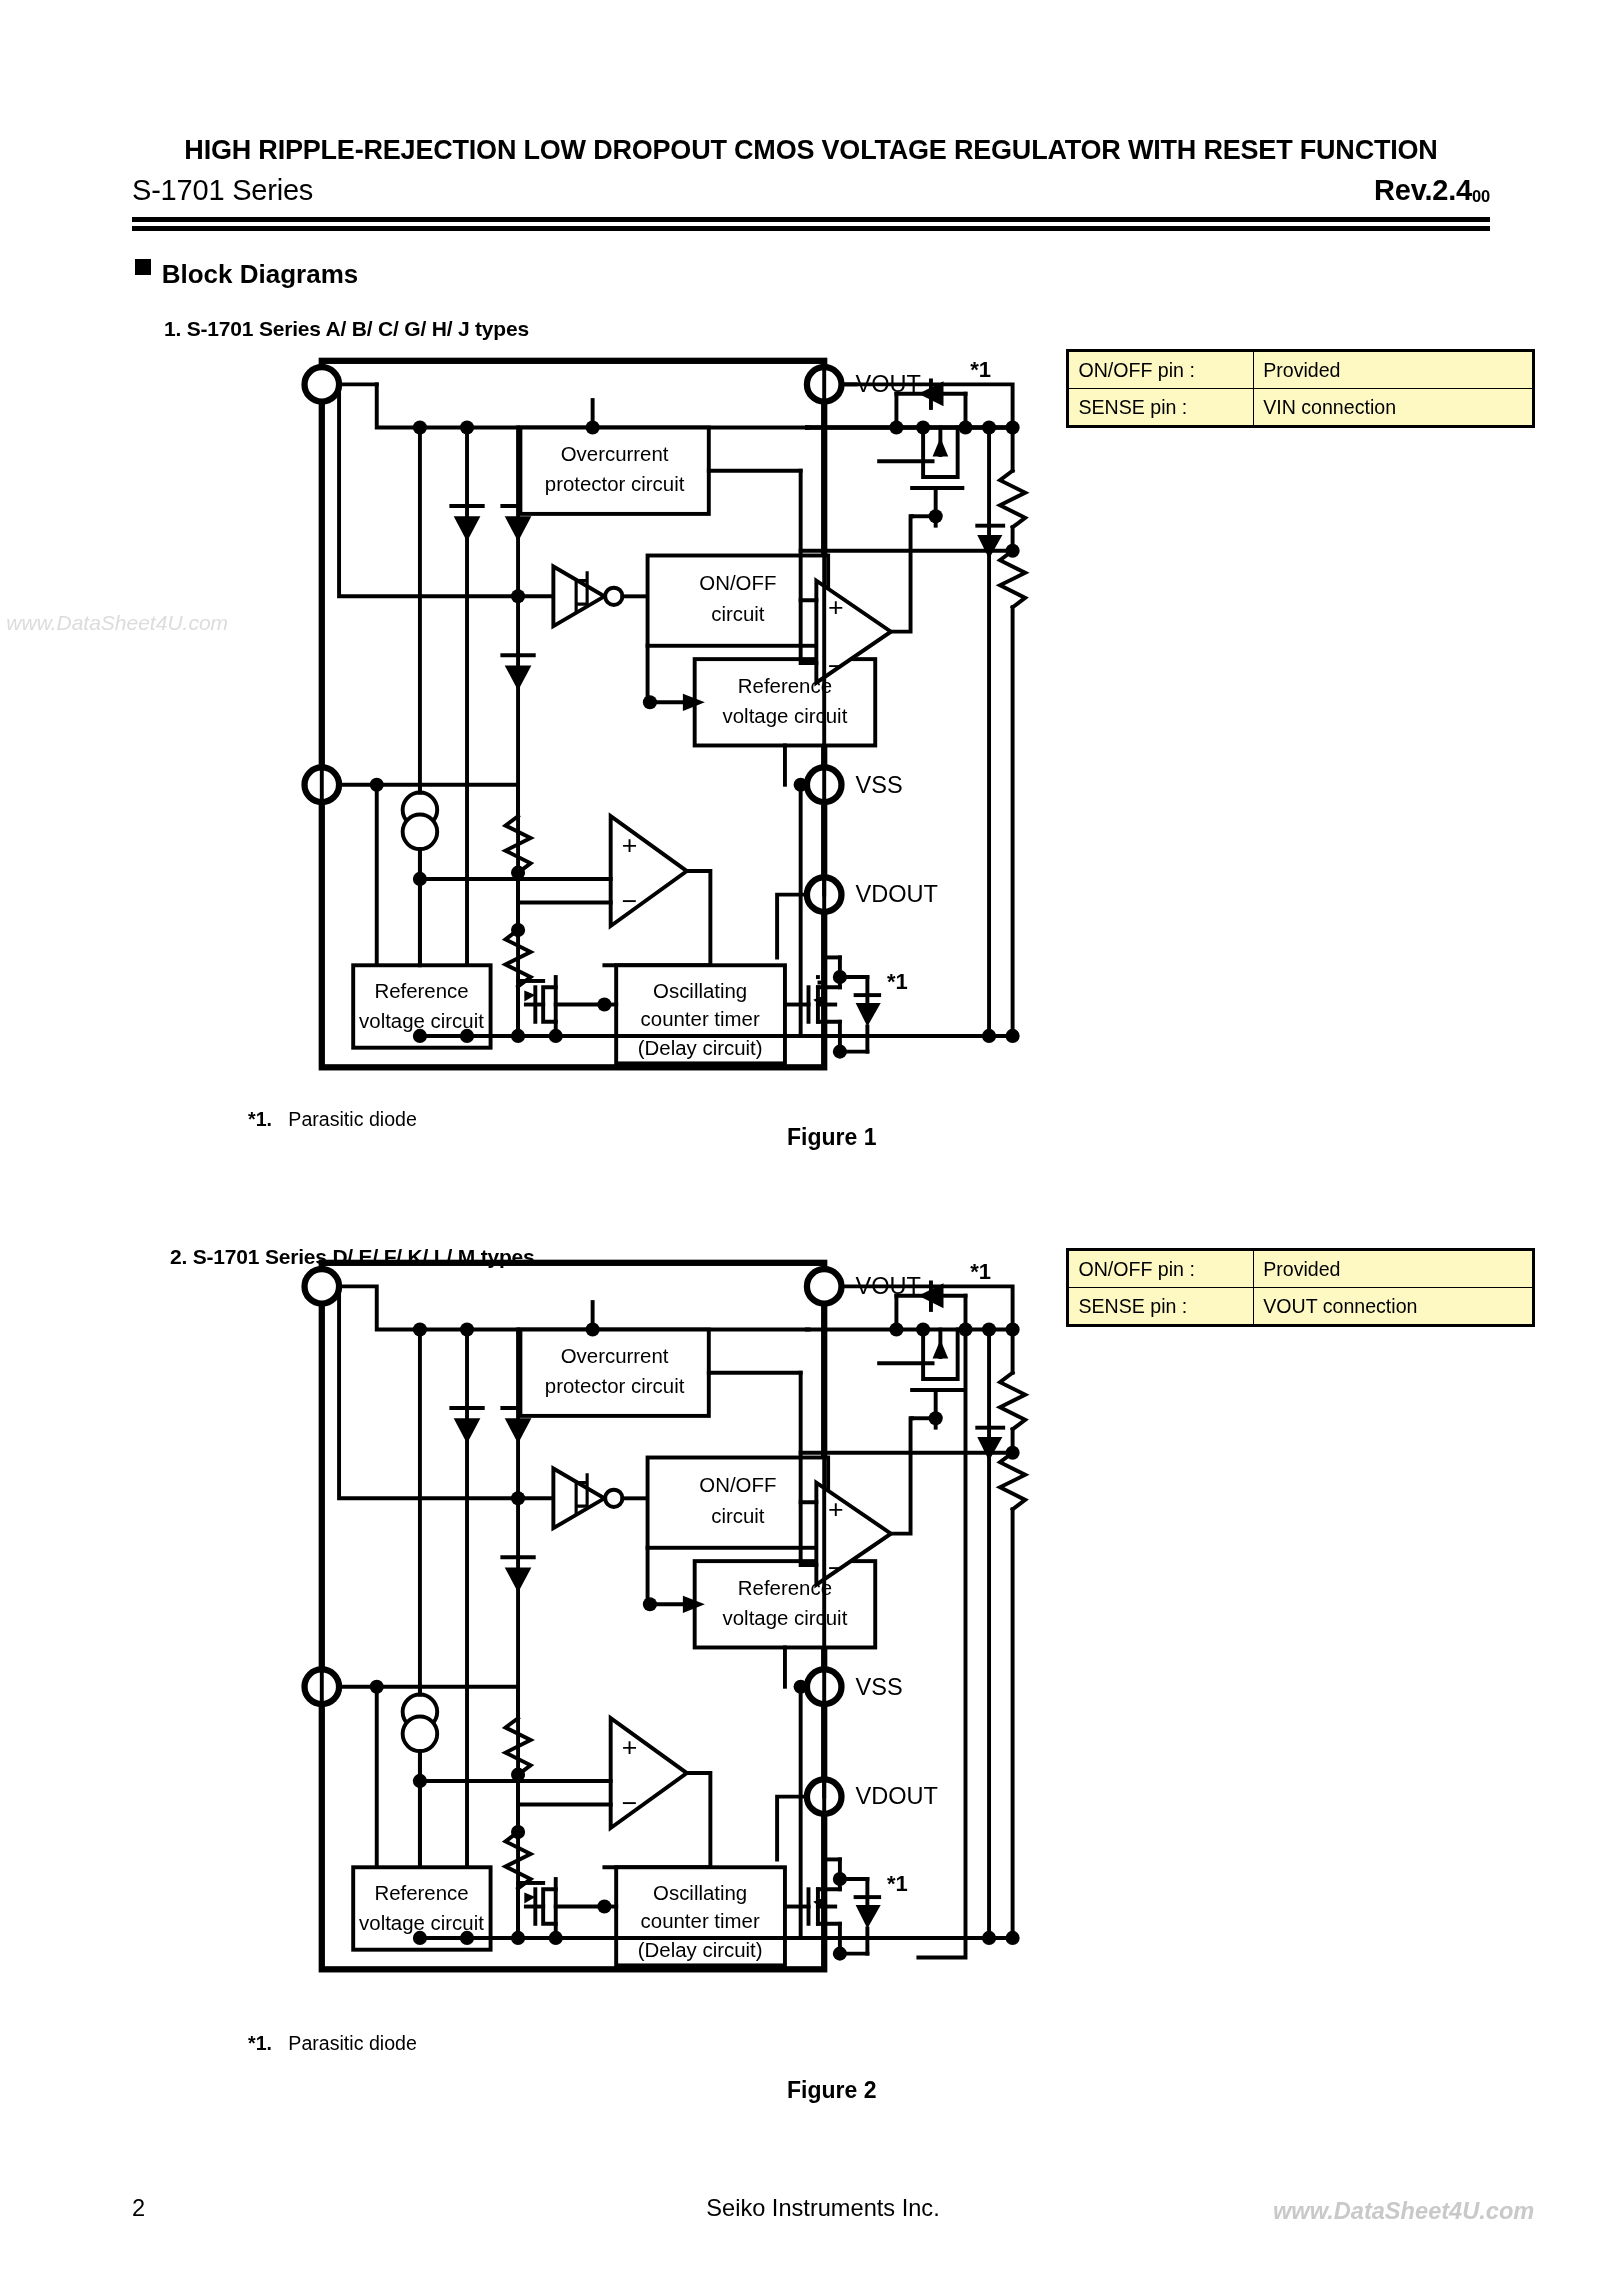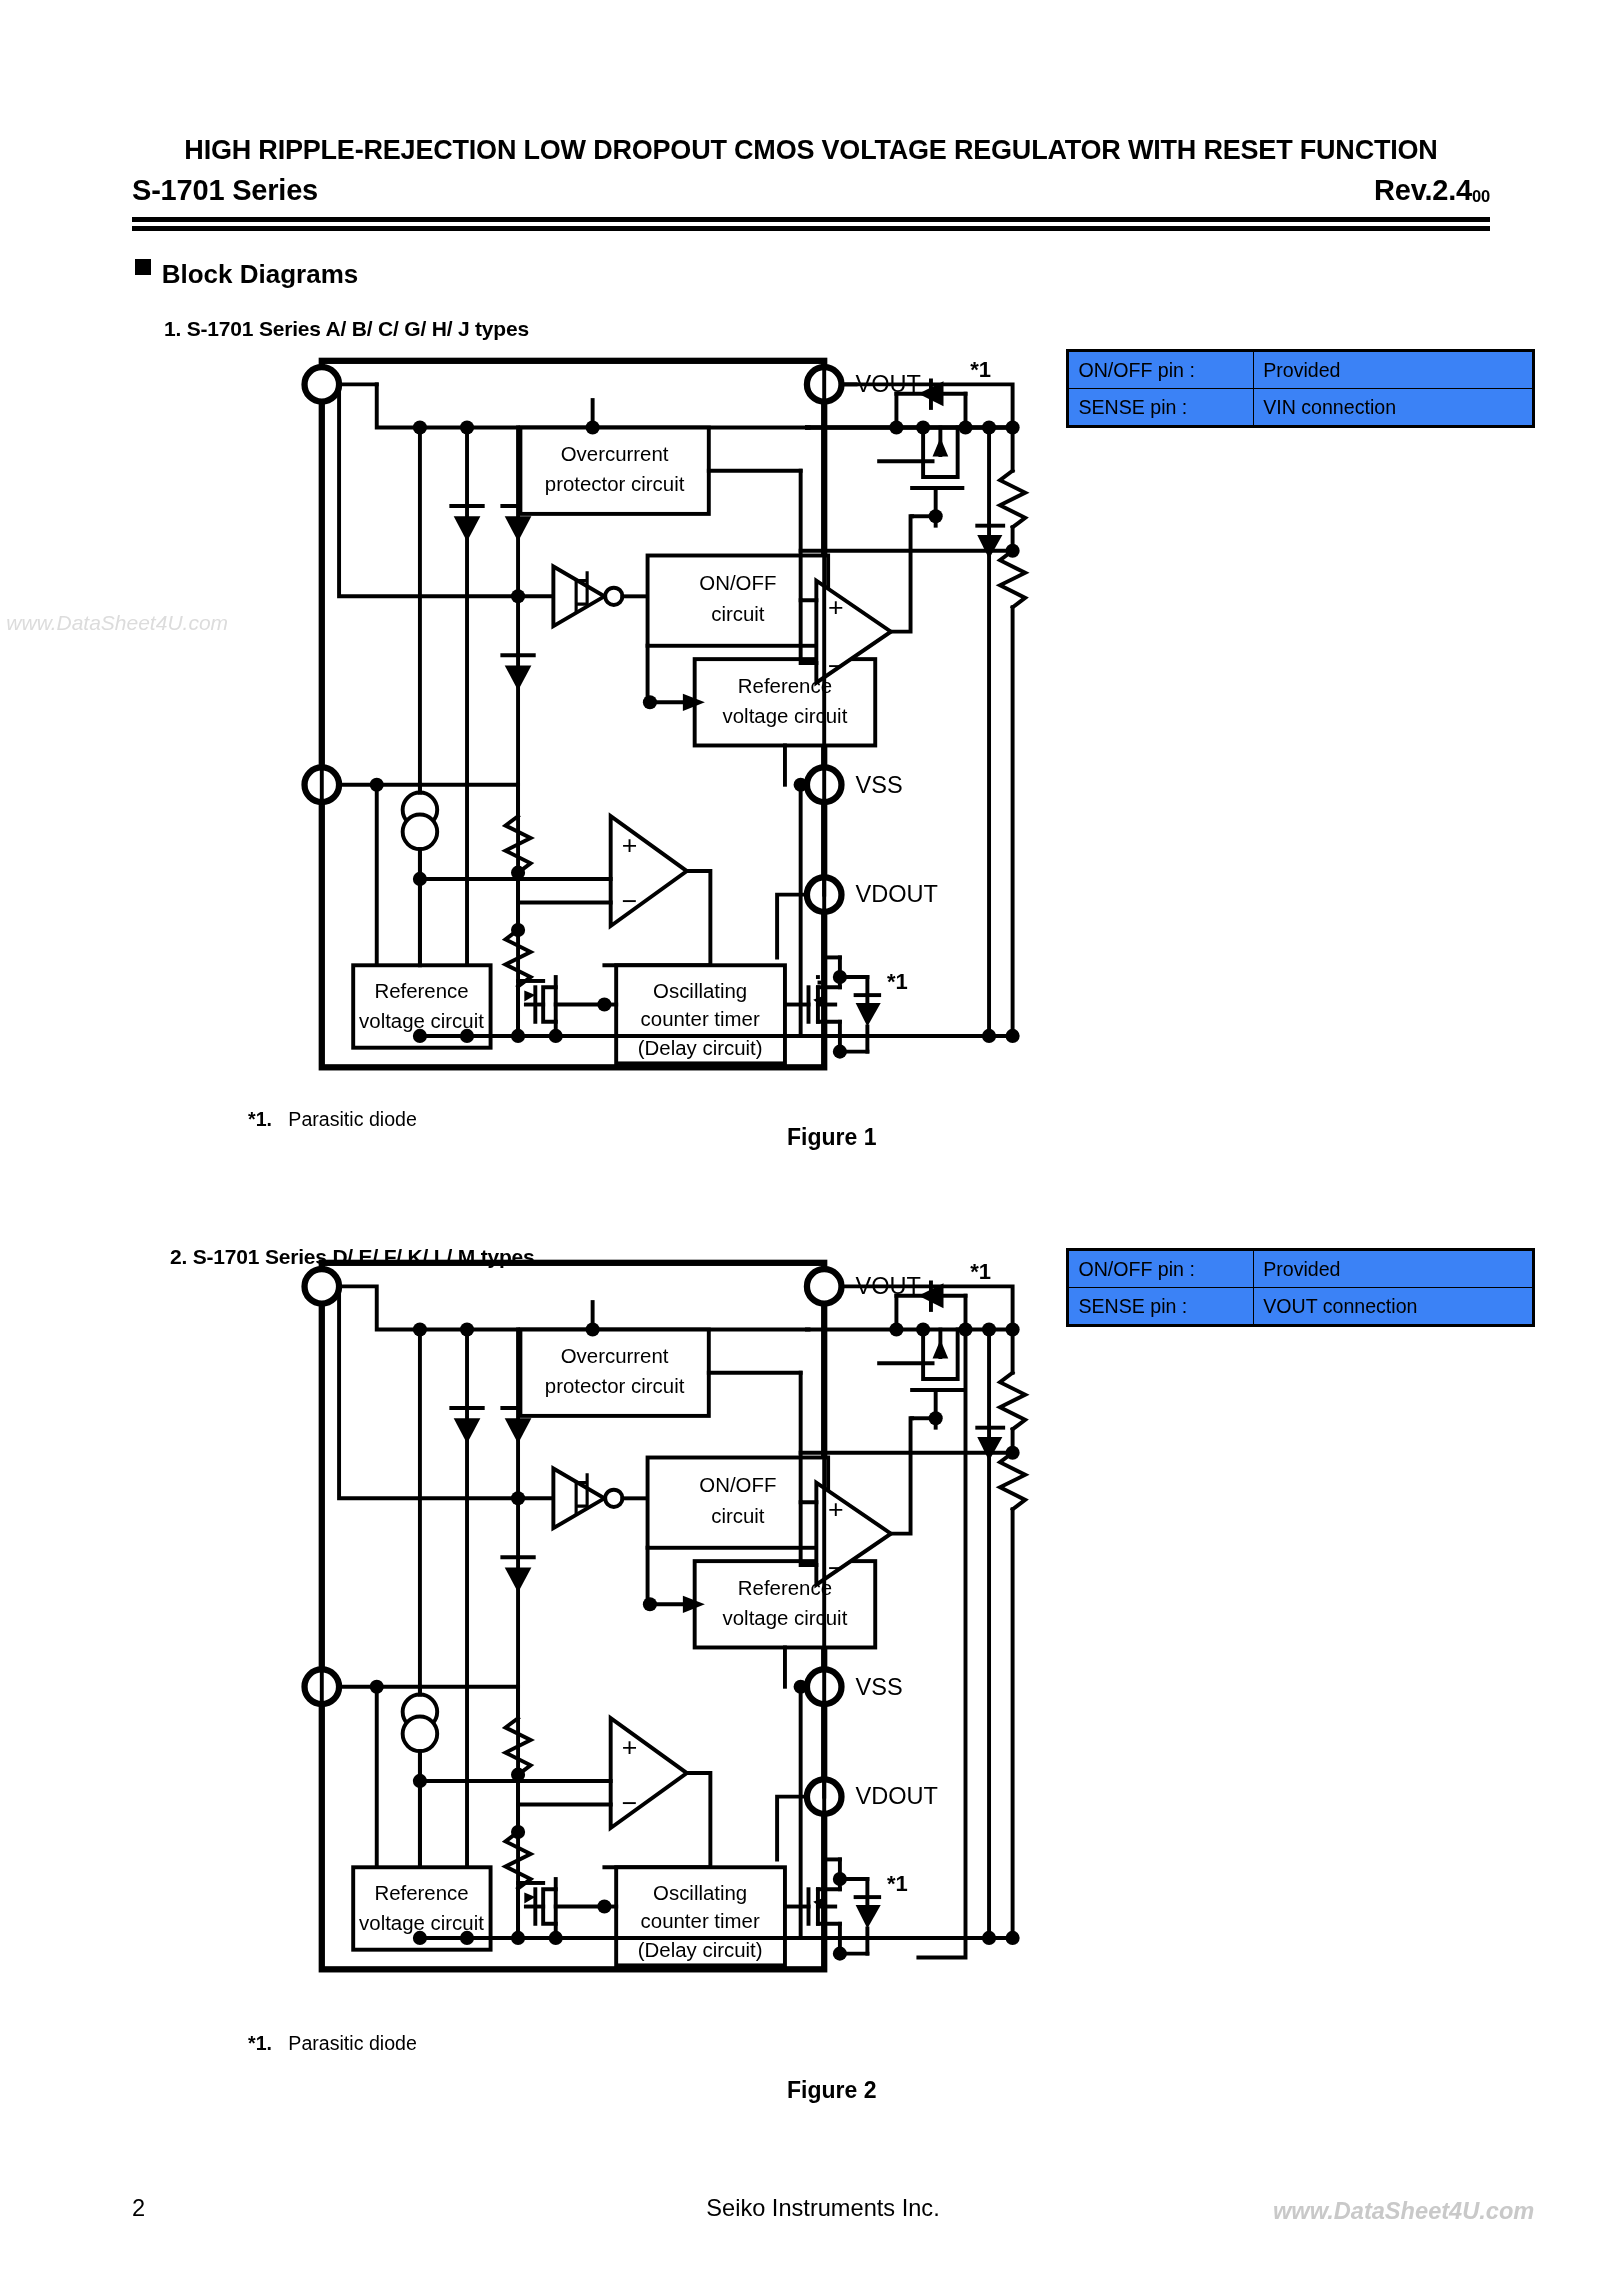--- a/index.html
+++ b/index.html
@@ -13,38 +13,38 @@
   
   .header{position:absolute;left:132px;top:135px;width:1358px;}
   .hdr-title{
     font-size:27px;font-weight:bold;text-align:center;
     letter-spacing:-0.2px;white-space:nowrap;
   }
   .hdr-row{
     display:flex;justify-content:space-between;align-items:flex-end;
     margin-top:7.9px;
   }
-  .hdr-left{font-size:29px;font-weight:bold;letter-spacing:-0.2px;}
+  .hdr-left{font-size:29px;font-weight:normal;letter-spacing:-0.2px;}
   .hdr-right{font-size:29px;font-weight:bold;letter-spacing:-0.2px;}
   .hdr-right .sub{font-size:16.5px;vertical-align:-1.6px;}
   .rule-thick{position:absolute;left:132px;top:217px;width:1358px;height:4.7px;background:#000;}
   .rule-thin{position:absolute;left:132px;top:226px;width:1358px;height:4.7px;background:#000;}
 
   
   .sec-head{position:absolute;left:135px;top:259px;font-size:26px;font-weight:bold;
             display:flex;align-items:flex-start;gap:11px;}
   .sq{width:15.7px;height:15.7px;background:#000;display:inline-block;}
 
   .sub-head{position:absolute;font-size:21px;font-weight:bold;letter-spacing:-0.2px;}
   #sub1{left:164px;top:317px;}
   #sub2{left:170px;top:1245px;}
 
   
   .pin-table{position:absolute;border:3.1px solid #000;border-collapse:collapse;
-             background:#3b82f6;font-size:19.6px;}
+             background:#fef9c3;font-size:19.6px;}
   .pin-table td{border:1.6px solid #000;padding:3.1px 9.4px;height:30px;white-space:nowrap;}
   .pin-table td.k{width:165px;}
   .pin-table td.v{width:259px;}
   #tbl1{left:1066px;top:349px;}
   #tbl2{left:1066px;top:1248px;}
 
   
   .diagram{position:absolute;}
   #dia1{left:259px;top:345px;}
   #dia2{left:259px;top:1247px;}

